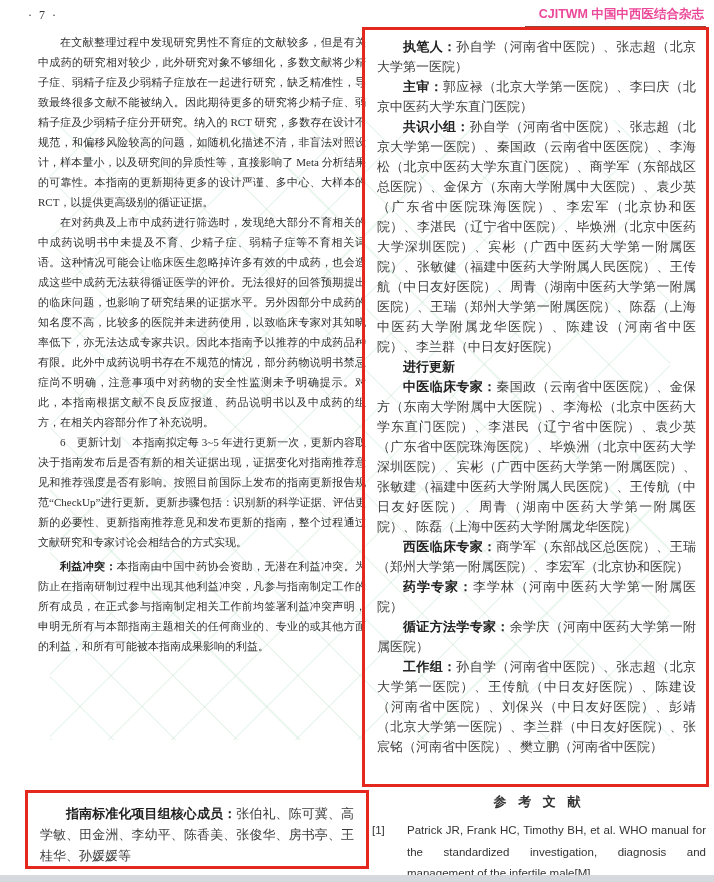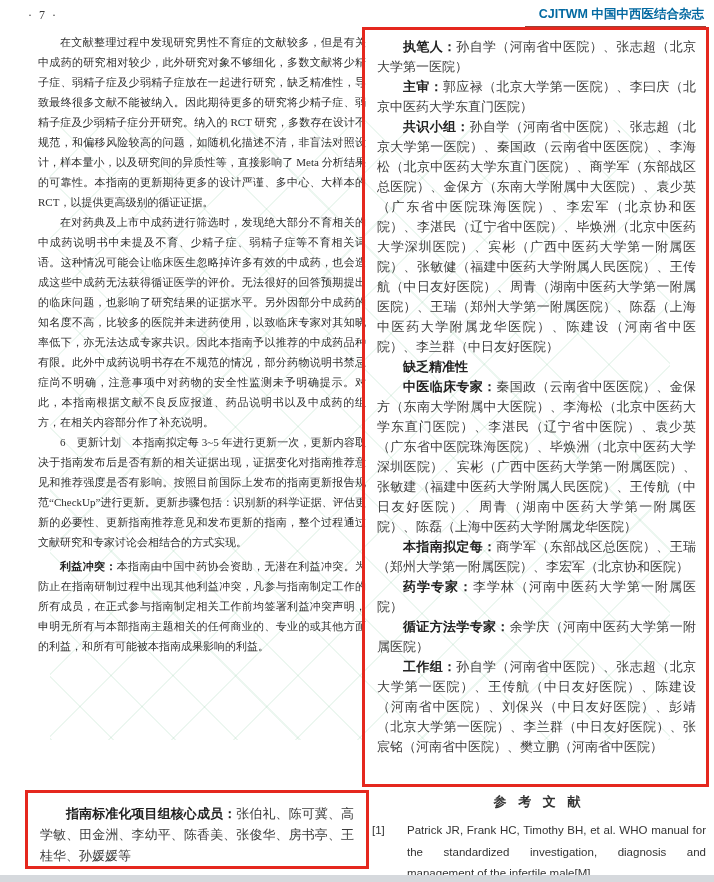--- a/index.html
+++ b/index.html
@@ -15,21 +15,21 @@
       repeating-linear-gradient(-45deg, rgba(110,190,140,.13) 0px, rgba(110,190,140,.13) 1.5px, transparent 1.5px, transparent 44px);
     pointer-events:none;
   }
   .page-num{
     position:absolute;left:28px;top:8px;
     font-size:12px;letter-spacing:2px;color:#3a3a3a;
   }
   .journal{
     position:absolute;right:8px;top:6px;
     font-family:"Liberation Sans","DejaVu Sans",sans-serif;
-    font-weight:bold;font-size:12.5px;color:#0369a1;
+    font-weight:bold;font-size:12.5px;color:#ec4899;
     border-bottom:1.5px solid #9c4136;padding:0 2px 3px 14px;
   }
   .left-col{
     position:absolute;left:38px;top:32px;width:328px;
     font-size:11px;line-height:20px;text-align:justify;
   }
   .para{margin:0;text-indent:2em;}
   .gap-top{margin-top:4px;}
   .lbl{
     font-family:"Liberation Sans","DejaVu Sans",sans-serif;
@@ -79,23 +79,23 @@
   <p class="para">在文献整理过程中发现研究男性不育症的文献较多，但是有关中成药的研究相对较少，此外研究对象不够细化，多数文献将少精子症、弱精子症及少弱精子症放在一起进行研究，缺乏精准性，导致最终很多文献不能被纳入。因此期待更多的研究将少精子症、弱精子症及少弱精子症分开研究。纳入的 RCT 研究，多数存在设计不规范，和偏移风险较高的问题，如随机化描述不清，非盲法对照设计，样本量小，以及研究间的异质性等，直接影响了 Meta 分析结果的可靠性。本指南的更新期待更多的设计严谨、多中心、大样本的 RCT，以提供更高级别的循证证据。</p>
   <p class="para">在对药典及上市中成药进行筛选时，发现绝大部分不育相关的中成药说明书中未提及不育、少精子症、弱精子症等不育相关词语。这种情况可能会让临床医生忽略掉许多有效的中成药，也会造成这些中成药无法获得循证医学的评价。无法很好的回答预期提出的临床问题，也影响了研究结果的证据水平。另外因部分中成药的知名度不高，比较多的医院并未进药使用，以致临床专家对其知晓率低下，亦无法达成专家共识。因此本指南予以推荐的中成药品种有限。此外中成药说明书存在不规范的情况，部分药物说明书禁忌症尚不明确，注意事项中对药物的安全性监测未予明确提示。对此，本指南根据文献不良反应报道、药品说明书以及中成药的组方，在相关内容部分作了补充说明。</p>
   <p class="para"><span>6　更新计划　</span><span>本指南拟定每 3~5 年进行更新一次，更新内容取决于指南发布后是否有新的相关证据出现，证据变化对指南推荐意见和推荐强度是否有影响。按照目前国际上发布的指南更新报告规范“CheckUp”进行更新。更新步骤包括：识别新的科学证据、评估更新的必要性、更新指南推荐意见和发布更新的指南，整个过程通过文献研究和专家讨论会相结合的方式实现。</span></p>
   <p class="para gap-top"><span class="lbl">利益冲突：</span><span>本指南由中国中药协会资助，无潜在利益冲突。为防止在指南研制过程中出现其他利益冲突，凡参与指南制定工作的所有成员，在正式参与指南制定相关工作前均签署利益冲突声明，申明无所有与本部指南主题相关的任何商业的、专业的或其他方面的利益，和所有可能被本指南成果影响的利益。</span></p>
 </div>
 
 <div class="right-box">
   <p class="sec"><span class="lbl">执笔人：</span><span class="kai">孙自学（河南省中医院）、张志超（北京大学第一医院）</span></p>
   <p class="sec"><span class="lbl">主审：</span><span class="kai">郭应禄（北京大学第一医院）、李曰庆（北京中医药大学东直门医院）</span></p>
   <p class="sec"><span class="lbl">共识小组：</span><span class="kai">孙自学（河南省中医院）、张志超（北京大学第一医院）、秦国政（云南省中医医院）、李海松（北京中医药大学东直门医院）、商学军（东部战区总医院）、金保方（东南大学附属中大医院）、袁少英（广东省中医院珠海医院）、李宏军（北京协和医院）、李湛民（辽宁省中医院）、毕焕洲（北京中医药大学深圳医院）、宾彬（广西中医药大学第一附属医院）、张敏健（福建中医药大学附属人民医院）、王传航（中日友好医院）、周青（湖南中医药大学第一附属医院）、王瑞（郑州大学第一附属医院）、陈磊（上海中医药大学附属龙华医院）、陈建设（河南省中医院）、李兰群（中日友好医院）</span></p>
-  <p class="sec"><span class="lbl">缺乏精准性</span></p>
+  <p class="sec"><span class="lbl">进行更新</span></p>
   <p class="sec"><span class="lbl">中医临床专家：</span><span class="kai">秦国政（云南省中医医院）、金保方（东南大学附属中大医院）、李海松（北京中医药大学东直门医院）、李湛民（辽宁省中医院）、袁少英（广东省中医院珠海医院）、毕焕洲（北京中医药大学深圳医院）、宾彬（广西中医药大学第一附属医院）、张敏建（福建中医药大学附属人民医院）、王传航（中日友好医院）、周青（湖南中医药大学第一附属医院）、陈磊（上海中医药大学附属龙华医院）</span></p>
-  <p class="sec"><span class="lbl">本指南拟定每：</span><span class="kai">商学军（东部战区总医院）、王瑞（郑州大学第一附属医院）、李宏军（北京协和医院）</span></p>
+  <p class="sec"><span class="lbl">西医临床专家：</span><span class="kai">商学军（东部战区总医院）、王瑞（郑州大学第一附属医院）、李宏军（北京协和医院）</span></p>
   <p class="sec"><span class="lbl">药学专家：</span><span class="kai">李学林（河南中医药大学第一附属医院）</span></p>
   <p class="sec"><span class="lbl">循证方法学专家：</span><span class="kai">余学庆（河南中医药大学第一附属医院）</span></p>
   <p class="sec"><span class="lbl">工作组：</span><span class="kai">孙自学（河南省中医院）、张志超（北京大学第一医院）、王传航（中日友好医院）、陈建设（河南省中医院）、刘保兴（中日友好医院）、彭靖（北京大学第一医院）、李兰群（中日友好医院）、张宸铭（河南省中医院）、樊立鹏（河南省中医院）</span></p>
 </div>
 
 <div class="core-box">
   <p class="para"><span class="lbl">指南标准化项目组核心成员：</span><span class="kai">张伯礼、陈可冀、高学敏、田金洲、李幼平、陈香美、张俊华、房书亭、王桂华、孙媛媛等</span></p>
 </div>
 
 <div class="refs">

